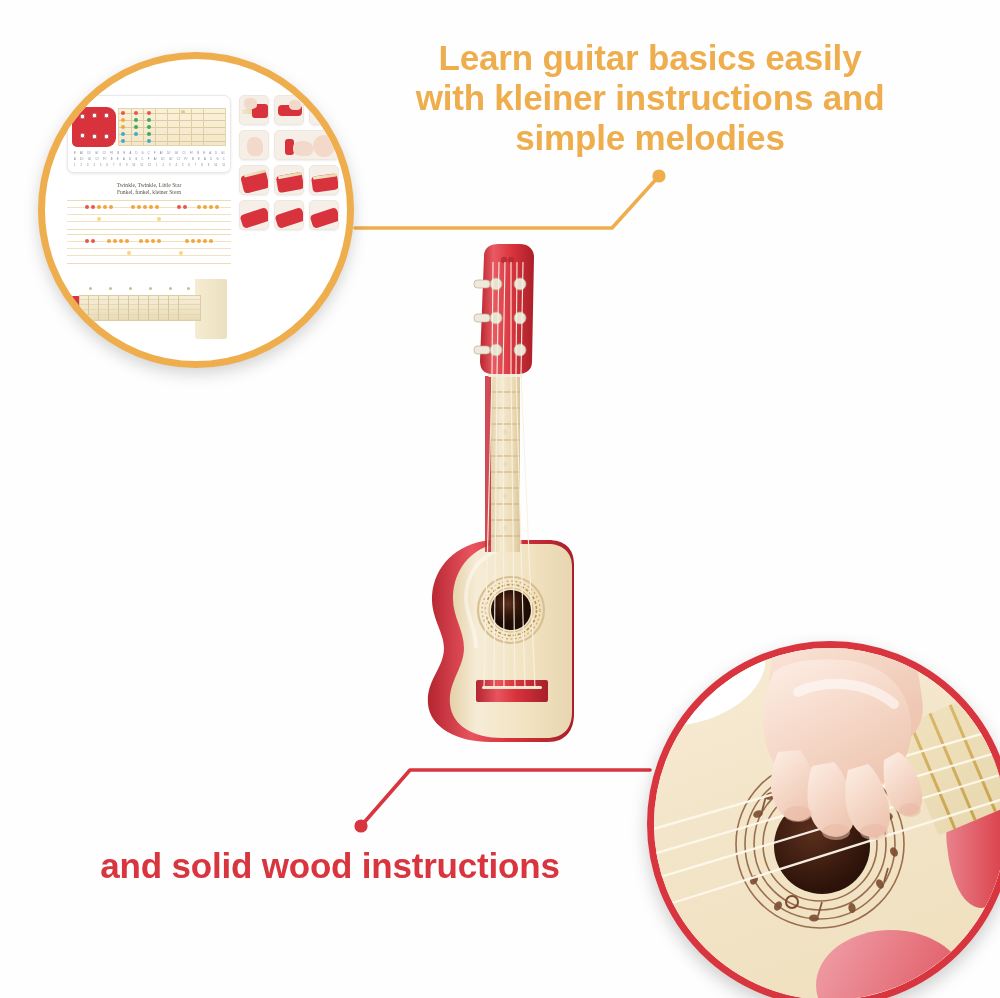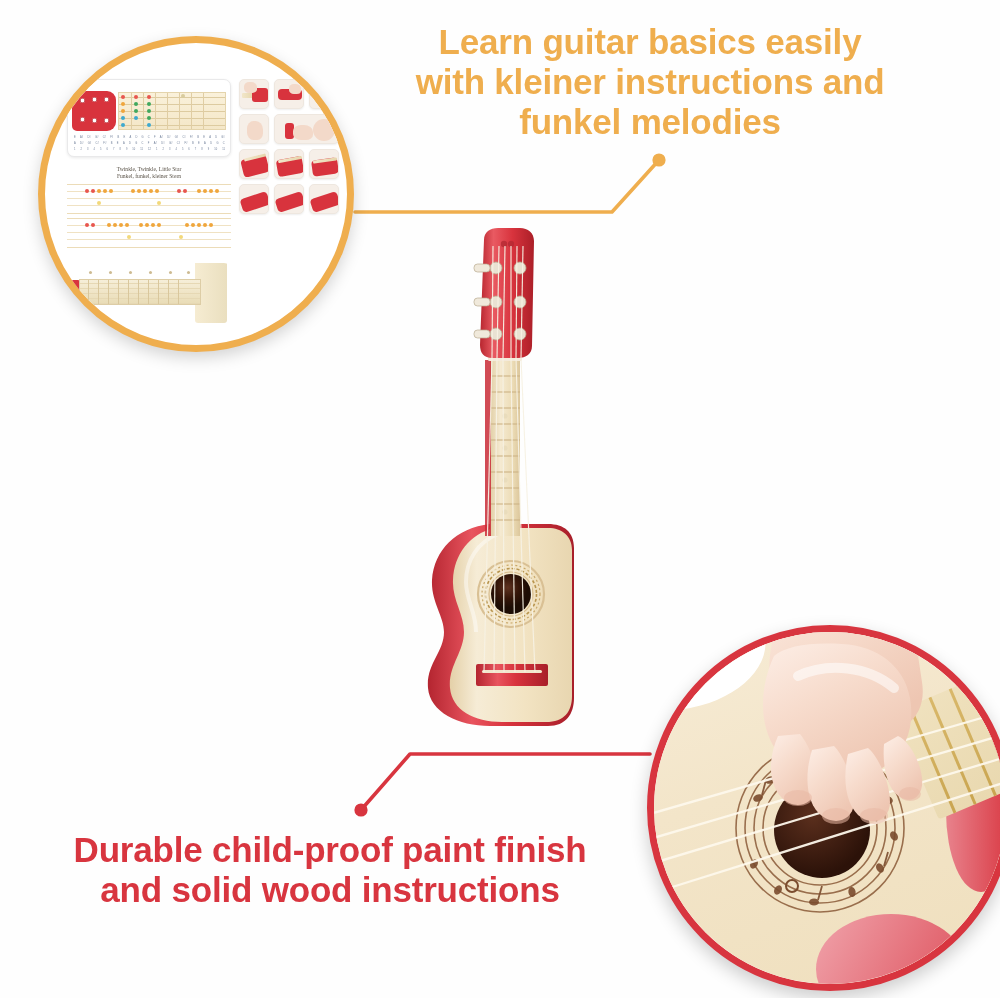--- a/index.html
+++ b/index.html
@@ -4,21 +4,21 @@
 <title>Hape Guitar Product Feature Image</title>
 <style>
   * { margin:0; padding:0; box-sizing:border-box; }
   html,body{ background:#ffffff; }
   body{
     width:1000px; height:998px;
     font-family:"Liberation Sans", sans-serif;
     position:relative; overflow:hidden;
     background:#fefefe;
   }
-  #stage{ position:absolute; inset:0; }
+  #stage{ position:absolute; inset:0;margin-top:16px; }
 
   
   .callout-text{
     position:absolute;
     font-weight:bold;
     line-height:1.14;
     letter-spacing:-0.2px;
   }
   #headline-top{
     left:330px; top:22px; width:640px;
@@ -227,30 +227,29 @@
   .hp-hand{ position:absolute; left:84px; top:-16px; width:220px; height:280px; }
 </style>
 </head>
 <body>
 
 <div id="stage">
 
   <div id="headline-top" class="callout-text">
     <span class="line">Learn guitar basics easily</span>
     <span class="line">with kleiner instructions and</span>
-    <span class="line">funkel melodies</span>
+    <span class="line">simple melodies</span>
   </div>
 
   <svg id="leader-top" class="leader" viewBox="0 0 340 85">
     <polyline points="15,67 272,67 319,15" fill="none" stroke="#efae4e" stroke-width="3.6" stroke-linejoin="round" stroke-linecap="round"></polyline>
     <circle cx="319" cy="15" r="6.6" fill="#efae4e"></circle>
   </svg>
 
   <div id="headline-bottom" class="callout-text">
-    <span class="line">Durable child-proof paint finish</span>
     <span class="line">and solid wood instructions</span>
   </div>
 
   <svg id="leader-bottom" class="leader" viewBox="0 0 310 85">
     <polyline points="16,70 65,14 305,14" fill="none" stroke="#d8353f" stroke-width="3.6" stroke-linejoin="round" stroke-linecap="round"></polyline>
     <circle cx="16" cy="70" r="6.6" fill="#d8353f"></circle>
   </svg>
 
   <div id="inset-instructions" class="inset-circle">
 

